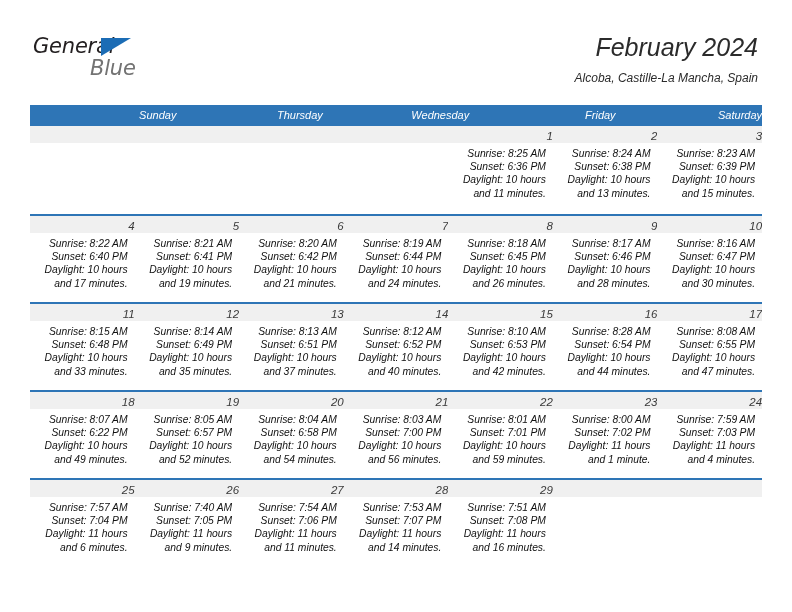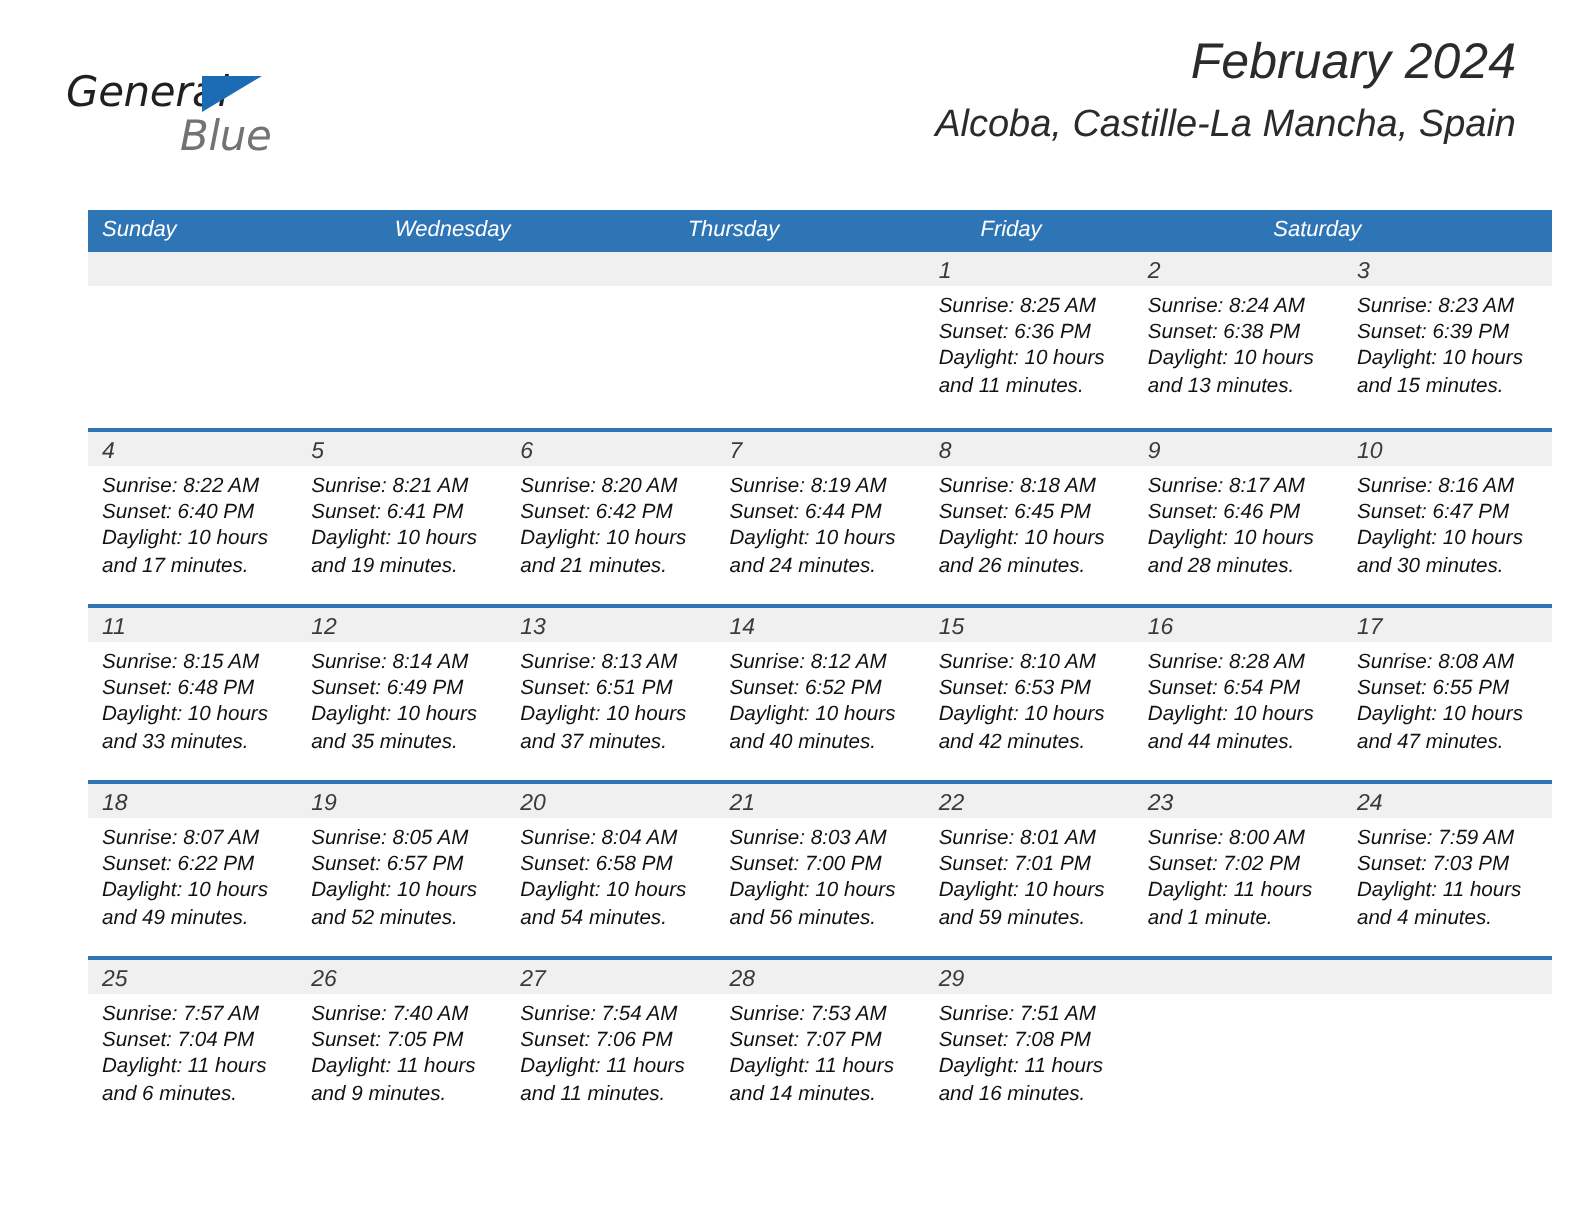--- a/index.html
+++ b/index.html
@@ -61,43 +61,44 @@
     top: 22px;
     font-size: 21px;
     letter-spacing: -0.2px;
     color: #737373;
     font-family: "DejaVu Sans", sans-serif;
   }
 
   .title-block {
     position: absolute;
     right: 34px;
-    top: 16px;
+    top: 32px;
     text-align: right;
   }
   .cal-title {
     font-size: 25px;
     color: #2b2b2b;
     line-height: 30px;
     white-space: nowrap;
   }
   .cal-subtitle {
     margin-top: 8px;
-    font-size: 19px;
+    font-size: 12px;
     color: #2b2b2b;
     line-height: 17px;
     white-space: nowrap;
   }
 
   
   .calendar {
     position: absolute;
-    left: 44px;
+    left: 30px;
     top: 105px;
     width: 732px;
+    text-align: right;
   }
   .dow-row {
     display: flex;
     background: #2e75b6;
     height: 21px;
   }
   .dow {
     flex: 1 1 0;
     color: #ffffff;
     font-size: 11px;
@@ -161,22 +162,22 @@
     <div class="title-block">
       <div class="cal-title">February 2024</div>
       <div class="cal-subtitle">Alcoba, Castille-La Mancha, Spain</div>
     </div>
 
   </div>
 
   <div class="calendar">
     <div class="dow-row" id="dow-row">
         <div class="dow">Sunday</div>
+        <div class="dow">Thursday</div>
         <div class="dow">Wednesday</div>
-        <div class="dow">Thursday</div>
         <div class="dow">Friday</div>
         <div class="dow">Saturday</div>
       </div>
     <div id="weeks-container">
         <div class="week">
           <div class="cell empty">
             <div class="numband"><span class="daynum"></span></div>
             <div class="info"></div>
           </div>
           <div class="cell empty">

